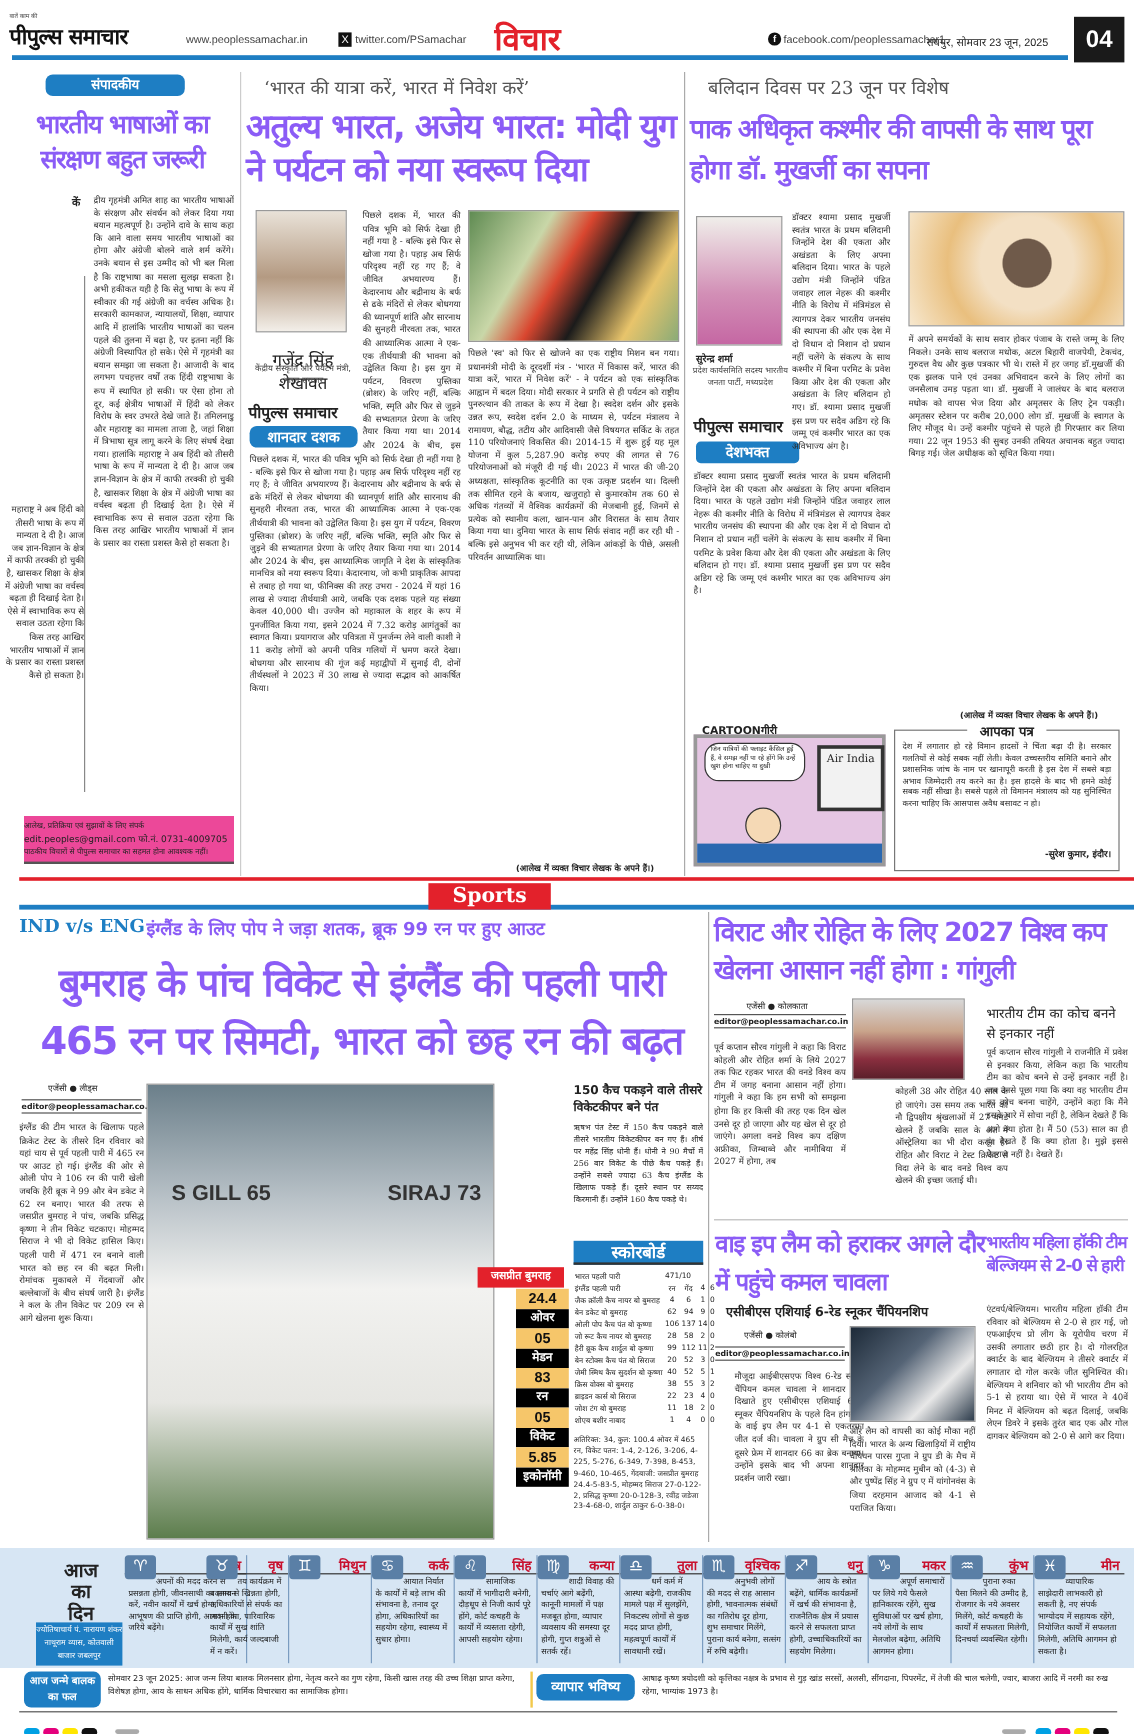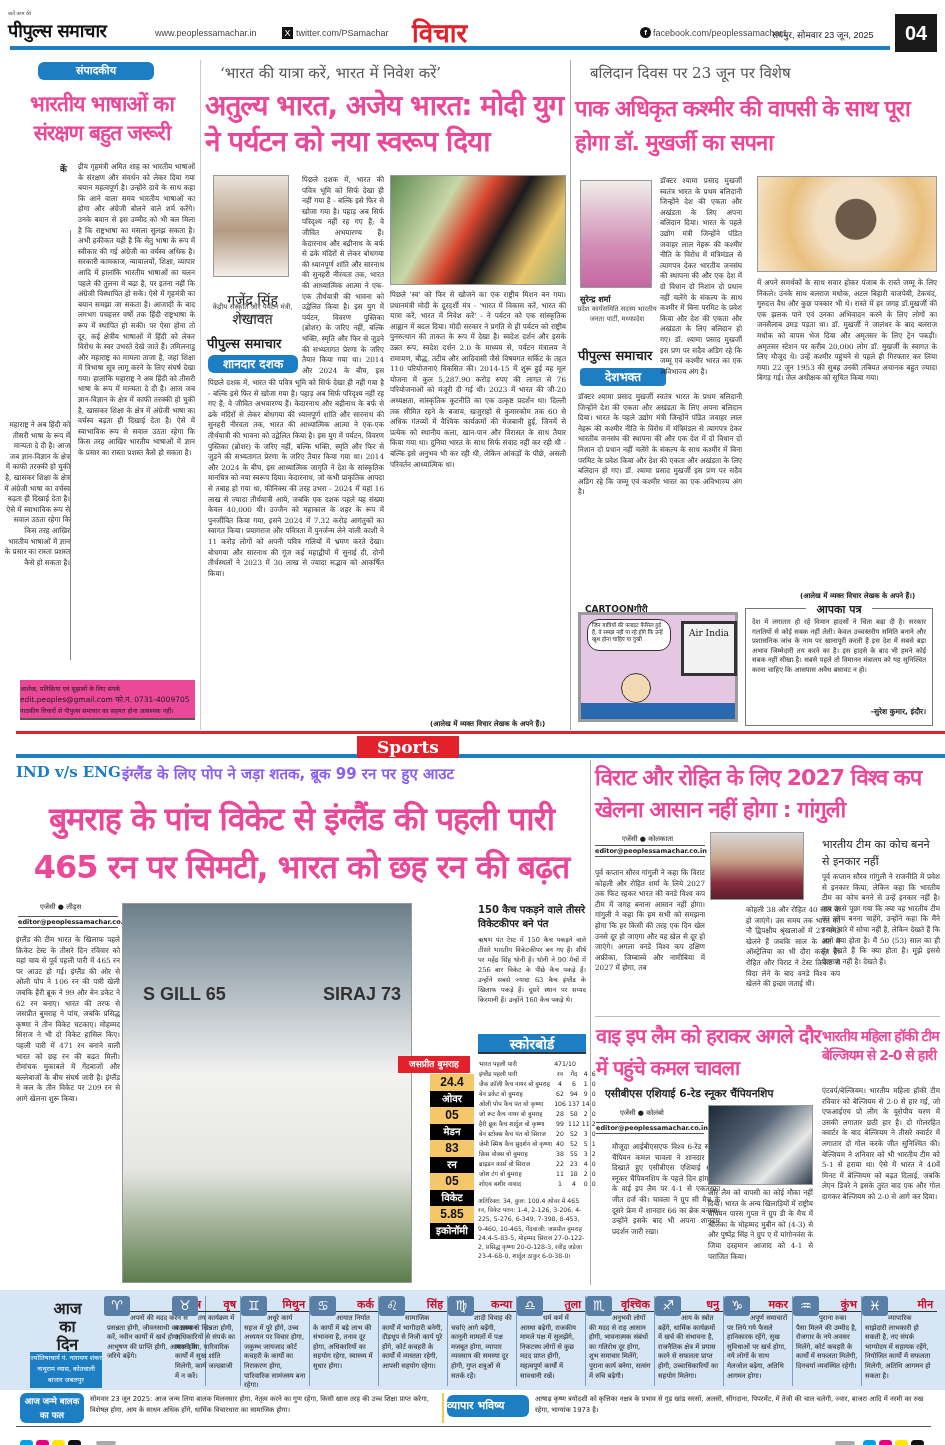--- a/index.html
+++ b/index.html
@@ -7,21 +7,21 @@
 .abs{position:absolute}
 .body-text{font-family:"DejaVu Serif",serif;font-size:7.2px;line-height:10.6px;color:#2a2a2a;text-align:justify;overflow:hidden}
 
 .masthead{left:8px;top:18px;font-family:"DejaVu Sans",sans-serif;font-weight:bold;font-size:18px;color:#111;letter-spacing:-0.5px}
 .hdr-small{font-size:9px;color:#444;font-family:"Liberation Sans",sans-serif}
 .hdr-rule{left:10px;top:46px;width:880px;height:4px;background:#1e7ec3}
 .page-no{left:895px;top:14px;width:42px;height:38px;background:#1a1a1a;color:#fff;font-weight:bold;font-size:20px;display:flex;align-items:center;justify-content:center;font-family:"Liberation Sans",sans-serif}
 .section-title{left:412px;top:14px;font-size:26px;font-weight:bold;color:#e3212b;font-family:"DejaVu Sans",sans-serif}
 
 .tag-blue{background:#1e7ec3;color:#fff;border-radius:6px;text-align:center;font-weight:bold}
-.head-black{font-family:"DejaVu Sans",sans-serif;font-weight:bold;color:#ec4899;letter-spacing:-1px}
+.head-black{font-family:"DejaVu Sans",sans-serif;font-weight:bold;color:#8b5cf6;letter-spacing:-1px}
 .kicker{font-family:"DejaVu Serif",serif;color:#555}
 .photo{background:linear-gradient(135deg,#c9b7a4,#8c7460 60%,#efe7dd);border:1px solid #999}
 .vrule{width:1px;background:#888}
 .hrule{height:1px;background:#888}
 .redline{height:3px;background:#e3212b}
 .blueline{height:4px;background:#1e7ec3}
 .sports-tab{background:#e3212b;color:#fff;font-family:"DejaVu Serif",serif;font-weight:bold;font-size:17px;text-align:center}
 .statbox{width:44px;text-align:center;font-weight:bold;font-family:"Liberation Sans",sans-serif}
 .stat-val{background:#f6c66a;color:#111;font-size:12px;height:17px;line-height:17px}
 .stat-lbl{background:#000000;color:#fff;font-size:10px;height:16px;line-height:16px}
@@ -286,21 +286,20 @@
     <div class="rname"><span class="ricon" style="float:left">♈</span><span>मेष</span></div>
     <div class="rtext">अपनों की मदद करने से प्रसन्नता होगी, जीवनसाथी का सम्मान करें, नवीन कार्यों में खर्च होगा, आभूषण की प्राप्ति होगी, आमदनी के जरिये बढ़ेंगे।</div>
   </div>
 
 <div class="abs rashi" style="left:172px;width:69px">
     <div class="rname"><span class="ricon" style="float:left">♉</span><span>वृष</span></div>
     <div class="rtext">तय कार्यक्रम में बदलाव से खिन्नता होगी, अधिकारियों से संपर्क का लाभ होगा, पारिवारिक कार्यों में सुख शांति मिलेगी, कार्य जल्दबाजी में न करें।</div>
   </div>
 <div class="abs rashi" style="left:241px;width:69px">
     <div class="rname"><span class="ricon" style="float:left">♊</span><span>मिथुन</span></div>
-    <div class="rtext">अधूरे कार्य सहज में पूरे होंगे, उच्च अध्ययन पर विचार होगा, जकुम्भ जायजाद कोर्ट कचहरी के कार्यों का निराकरण होगा, पारिवारिक सामंजस्य बना रहेगा।</div>
   </div>
 <div class="abs rashi" style="left:310px;width:69px">
     <div class="rname"><span class="ricon" style="float:left">♋</span><span>कर्क</span></div>
     <div class="rtext">आयात निर्यात के कार्यों में बड़े लाभ की संभावना है, तनाव दूर होगा, अधिकारियों का सहयोग रहेगा, स्वास्थ्य में सुधार होगा।</div>
   </div>
 <div class="abs rashi" style="left:379px;width:69px">
     <div class="rname"><span class="ricon" style="float:left">♌</span><span>सिंह</span></div>
     <div class="rtext">सामाजिक कार्यों में भागीदारी बनेगी, दौड़धूप से निजी कार्य पूरे होंगे, कोर्ट कचहरी के कार्यों में व्यस्तता रहेगी, आपसी सहयोग रहेगा।</div>
   </div>
 <div class="abs rashi" style="left:448px;width:69px">
@@ -328,21 +327,21 @@
     <div class="rtext">पुराना रुका पैसा मिलने की उम्मीद है, रोजगार के नये अवसर मिलेंगे, कोर्ट कचहरी के कार्यों में सफलता मिलेगी, दिनचर्या व्यवस्थित रहेगी।</div>
   </div>
 <div class="abs rashi" style="left:862px;width:75px;border-right:none">
     <div class="rname"><span class="ricon" style="float:left">♓</span><span>मीन</span></div>
     <div class="rtext">व्यापारिक साझेदारी लाभकारी हो सकती है, नए संपर्क भाग्योदय में सहायक रहेंगे, नियोजित कार्यों में सफलता मिलेगी, अतिथि आगमन हो सकता है।</div>
   </div>
 
 <div class="abs" style="left:20px;top:1393px;width:64px;height:30px;background:#1e7ec3;color:#fff;border-radius:6px;font-weight:bold;font-size:8.5px;text-align:center;line-height:14px;padding-top:1px">आज जन्मे बालक का फल</div>
 <div class="abs" style="left:90px;top:1394px;width:345px;font-size:6.8px;line-height:11px">सोमवार 23 जून 2025: आज जन्म लिया बालक मिलनसार होगा, नेतृत्व करने का गुण रहेगा, किसी खास तरह की उच्च शिक्षा प्राप्त करेगा, विशेषज्ञ होगा, आय के साधन अधिक होंगे, धार्मिक विचारधारा का सामाजिक होगा।</div>
 <div class="abs" style="left:442px;top:1393px;width:2px;height:30px;background:#f2c94c"></div>
-<div class="abs" style="left:447px;top:1395px;width:82px;height:22px;background:#1e7ec3;color:#fff;border-radius:6px;font-weight:bold;font-size:11px;text-align:left;line-height:22px">व्यापार भविष्य</div>
+<div class="abs" style="left:447px;top:1395px;width:82px;height:22px;background:#1e7ec3;color:#fff;border-radius:6px;font-weight:bold;font-size:11px;text-align:center;line-height:22px">व्यापार भविष्य</div>
 <div class="abs" style="left:535px;top:1394px;width:400px;font-size:6.8px;line-height:11px">आषाढ़ कृष्ण त्रयोदशी को कृत्तिका नक्षत्र के प्रभाव से गुड़ खांड सरसों, अलसी, सींगदाना, पिपरमेंट, में तेजी की चाल चलेगी, ज्वार, बाजरा आदि में नरमी का रुख रहेगा, भाग्यांक 1973 है।</div>
 <div class="abs hrule" style="left:16px;top:1426px;width:915px;background:#555"></div>
 
 <div class="abs" style="left:20px;top:1432px">
   <span class="cmyk" style="background:#00a0e3"></span><span class="cmyk" style="background:#e4007c"></span><span class="cmyk" style="background:#ffe600"></span><span class="cmyk" style="background:#111"></span><span class="cmyk" style="background:#aaa;width:20px;height:4px;margin-left:12px;vertical-align:2px"></span>
 </div>
 <div class="abs" style="left:835px;top:1432px">
   <span class="cmyk" style="background:#aaa;width:20px;height:4px;margin-right:8px;vertical-align:2px"></span><span class="cmyk" style="background:#00a0e3"></span><span class="cmyk" style="background:#e4007c"></span><span class="cmyk" style="background:#ffe600"></span><span class="cmyk" style="background:#111"></span>
 </div>
 

